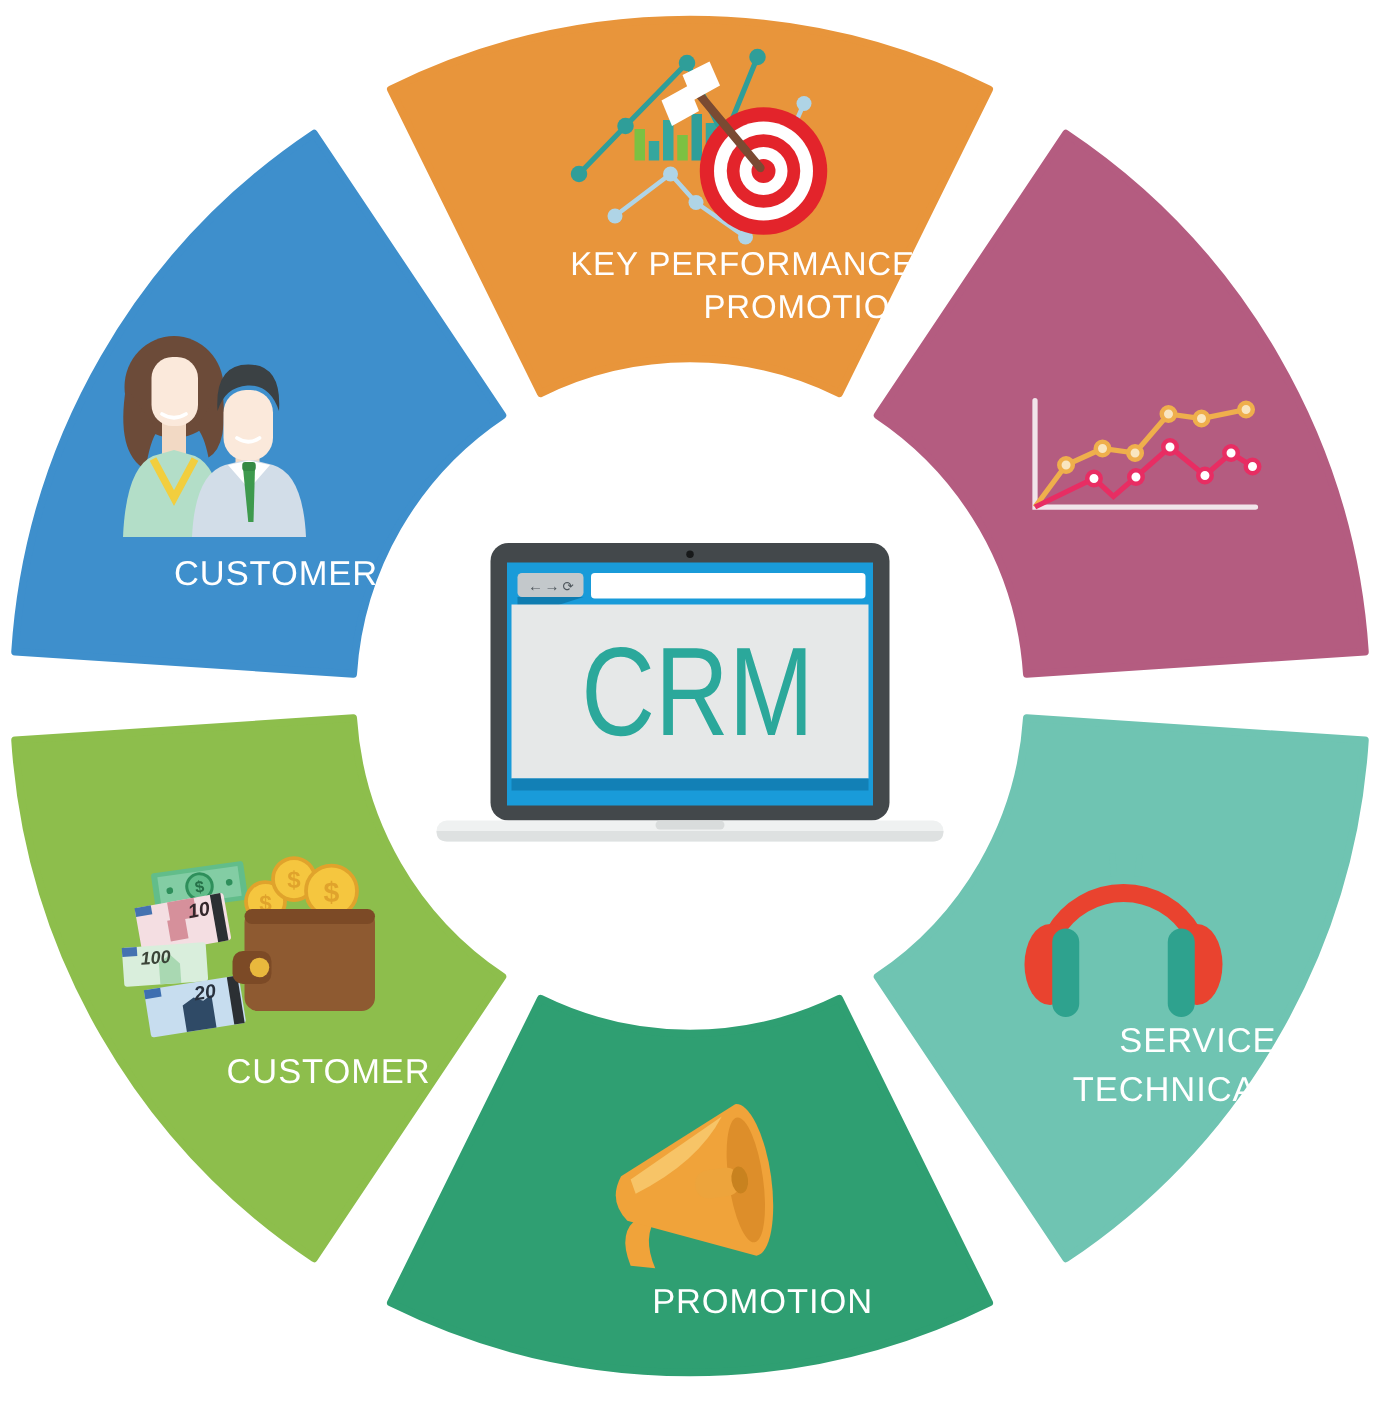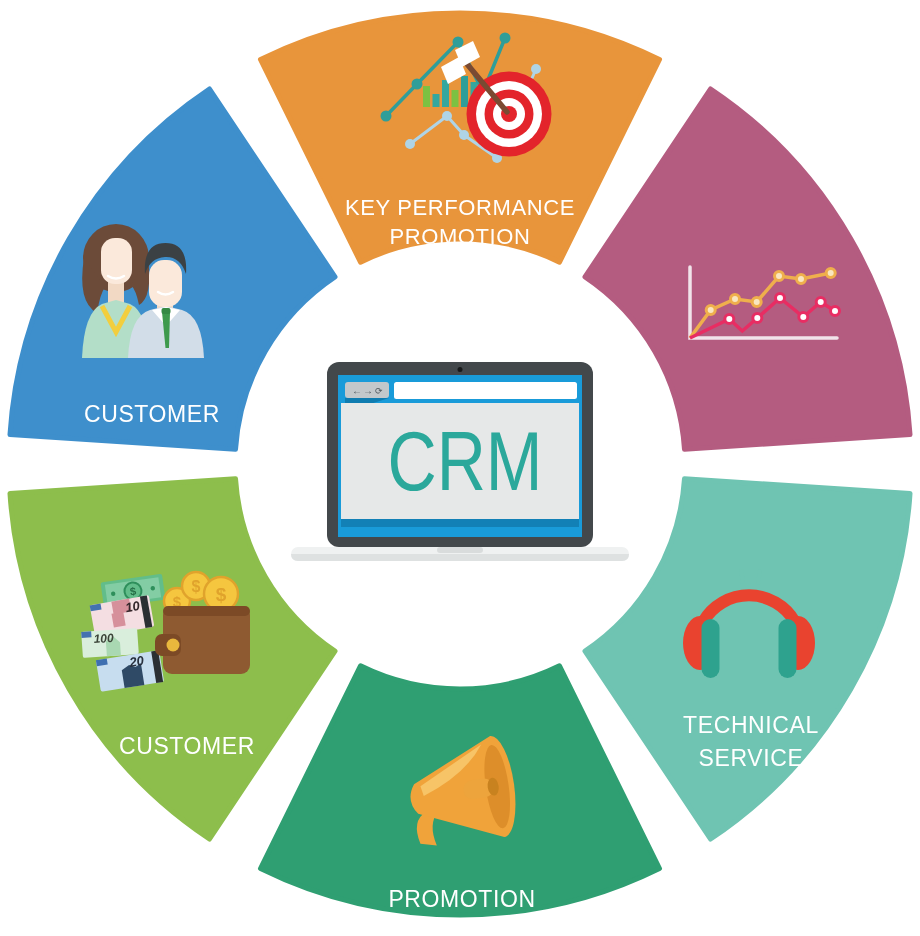--- a/index.html
+++ b/index.html
@@ -1,21 +1,21 @@
 <!DOCTYPE html>
 <html><head>
 <meta charset="utf-8">
 <style>
   html,body{margin:0;padding:0;background:#ffffff;}
   .stage{position:relative;width:920px;height:936px;margin:0 auto;background:#ffffff;overflow:hidden;
          font-family:"Liberation Sans",sans-serif;}
   .stage svg{position:absolute;left:0;top:0;}
   .seg{stroke-width:5;stroke-linejoin:round;}
-  .label{position:absolute;color:#ffffff;text-align:center;font-size:23px;line-height:33px;
-         letter-spacing:0.6px;font-weight:400;margin-top:32px;}
+  .label{position:absolute;color:#ffffff;text-align:right;font-size:23px;line-height:33px;
+         letter-spacing:0.6px;font-weight:400;}
   .label.small{font-size:22px;line-height:29px;}
   svg text{font-family:"Liberation Sans",sans-serif;}
 </style>
 </head>
 <body>
 
 <div class="stage">
   <svg width="920" height="936" viewBox="0 0 920 936">
 
     <path class="seg" d="M260.5 59.5 A451 451 0 0 1 659.5 59.5 L559.5 262.2 A225 225 0 0 0 360.5 262.2 Z" fill="#E8953B" stroke="#E8953B"></path>
@@ -193,22 +193,22 @@
       <path d="M291 554 L629 554 L629 554 Q629 561 622 561 L298 561 Q291 561 291 554 Z" fill="#DEE1E1"></path>
       <rect x="437" y="547" width="46" height="6" rx="3" fill="#D9DCDC"></rect>
     </g>
   </svg>
 
   <div class="label small" style="left:310px;top:161px;width:300px;">
     <span style="display:block">KEY PERFORMANCE</span>
     <span style="display:block">PROMOTION</span>
   </div>
   <div class="label" style="left:651px;top:677px;width:200px;">
+    <span style="display:block">SERVICE</span>
     <span style="display:block">TECHNICAL</span>
-    <span style="display:block">SERVICE</span>
   </div>
   <div class="label" style="left:342px;top:851px;width:240px;">
     <span>PROMOTION</span>
   </div>
   <div class="label" style="left:87px;top:698px;width:200px;">
     <span>CUSTOMER</span>
   </div>
   <div class="label" style="left:52px;top:366px;width:200px;">
     <span>CUSTOMER</span>
   </div>

